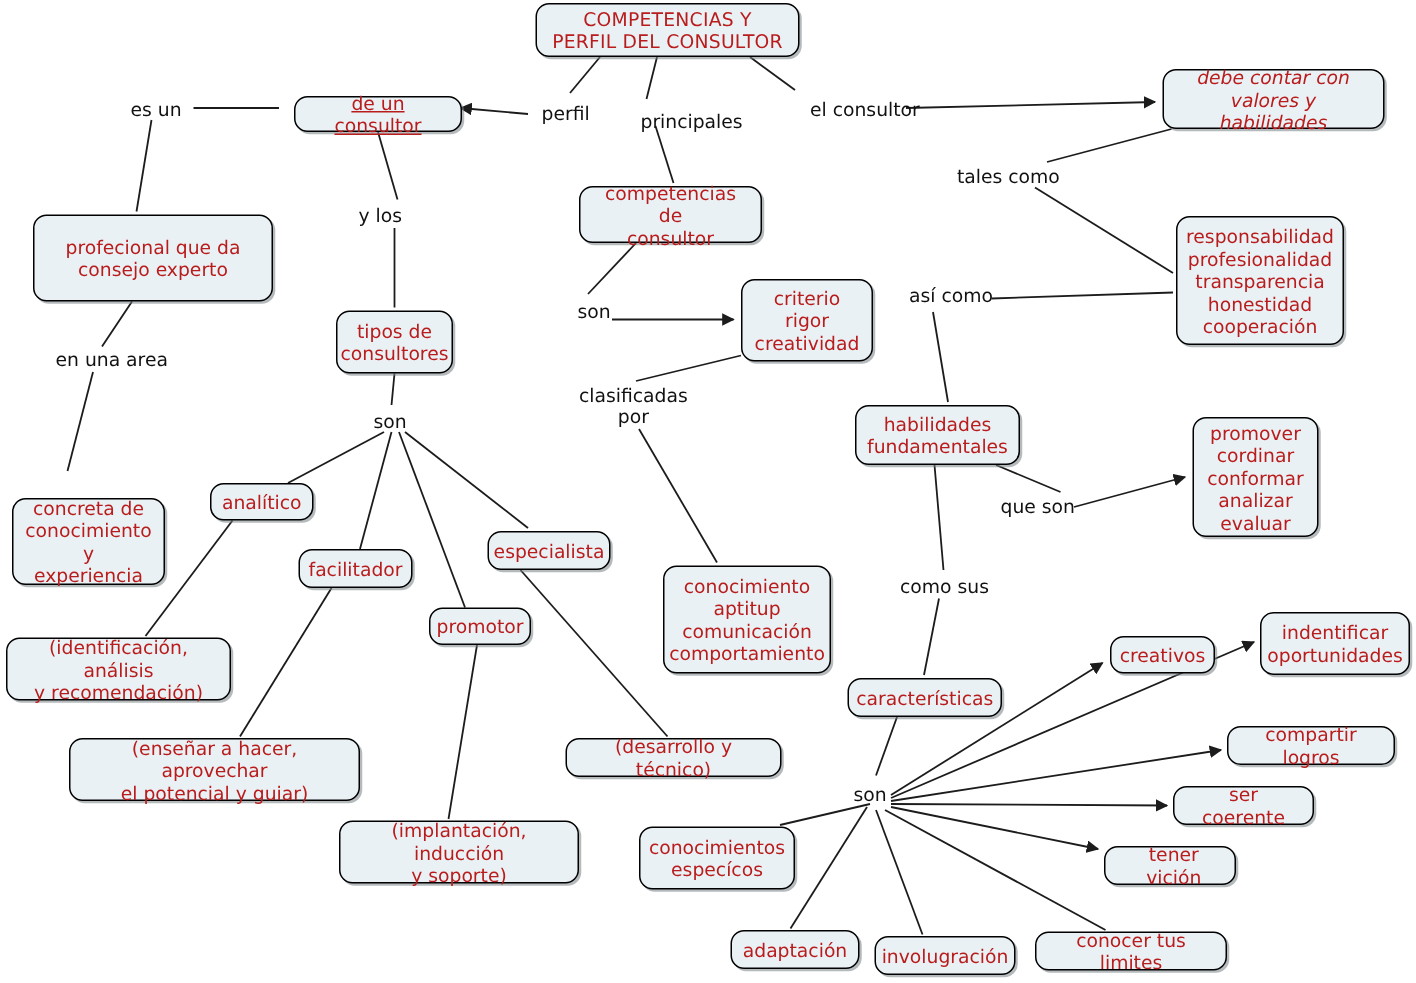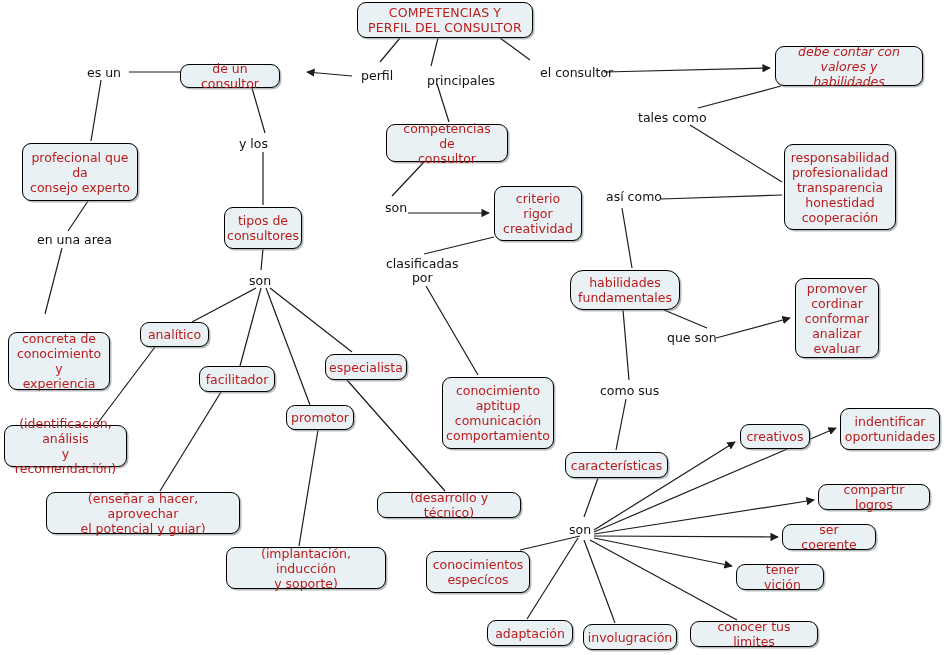--- a/index.html
+++ b/index.html
@@ -129,56 +129,56 @@
       <path d="M 594 538 L 732 566" marker-end="url(#arrow)"></path>
       <path d="M 580 536 L 520 550"></path>
       <path d="M 578 538 L 527 619"></path>
       <path d="M 584 540 L 615 623"></path>
       <path d="M 590 540 L 737 620"></path>
     </g>
   </svg>
 
   <div class="node root" style="left:357px;top:2px;width:176px;height:36px;">COMPETENCIAS Y
 PERFIL DEL CONSULTOR</div>
-  <div class="node" style="left:180px;top:64px;width:100px;height:24px;">de un consultor</div>
+  <div class="node" style="left:196px;top:64px;width:112px;height:24px;text-decoration:underline;">de un consultor</div>
   <div class="node" style="left:775px;top:46px;width:148px;height:40px;font-style:italic;">debe contar con
 valores y habilidades</div>
   <div class="node" style="left:386px;top:124px;width:122px;height:38px;">competencias de
 consultor</div>
-  <div class="node" style="left:22px;top:143px;width:116px;height:58px;">profecional que da
+  <div class="node" style="left:22px;top:143px;width:160px;height:58px;">profecional que da
 consejo experto</div>
   <div class="node" style="left:784px;top:144px;width:112px;height:86px;">responsabilidad
 profesionalidad
 transparencia
 honestidad
 cooperación</div>
   <div class="node" style="left:494px;top:186px;width:88px;height:55px;">criterio
 rigor
 creatividad</div>
   <div class="node" style="left:224px;top:207px;width:78px;height:42px;">tipos de
 consultores</div>
-  <div class="node" style="left:570px;top:270px;width:110px;height:40px;border-radius:13px;">habilidades
+  <div class="node" style="left:570px;top:270px;width:110px;height:40px;">habilidades
 fundamentales</div>
   <div class="node" style="left:795px;top:278px;width:84px;height:80px;">promover
 cordinar
 conformar
 analizar
 evaluar</div>
   <div class="node" style="left:8px;top:332px;width:102px;height:58px;">concreta de
 conocimiento y
 experiencia</div>
   <div class="node" style="left:140px;top:322px;width:69px;height:25px;">analítico</div>
   <div class="node" style="left:325px;top:354px;width:82px;height:26px;">especialista</div>
   <div class="node" style="left:199px;top:366px;width:76px;height:26px;">facilitador</div>
   <div class="node" style="left:442px;top:377px;width:112px;height:72px;">conocimiento
 aptitup
 comunicación
 comportamiento</div>
   <div class="node" style="left:286px;top:405px;width:68px;height:25px;">promotor</div>
-  <div class="node" style="left:4px;top:425px;width:123px;height:42px;">(identificación, análisis
+  <div class="node" style="left:4px;top:425px;width:150px;height:42px;">(identificación, análisis
 y recomendación)</div>
   <div class="node" style="left:840px;top:408px;width:100px;height:42px;">indentificar
 oportunidades</div>
   <div class="node" style="left:740px;top:424px;width:70px;height:25px;">creativos</div>
   <div class="node" style="left:565px;top:452px;width:103px;height:26px;">características</div>
   <div class="node" style="left:818px;top:484px;width:112px;height:26px;">compartir logros</div>
   <div class="node" style="left:46px;top:492px;width:194px;height:42px;">(enseñar a hacer, aprovechar
 el potencial y guiar)</div>
   <div class="node" style="left:377px;top:492px;width:144px;height:26px;">(desarrollo y técnico)</div>
   <div class="node" style="left:782px;top:524px;width:94px;height:26px;">ser coerente</div>

